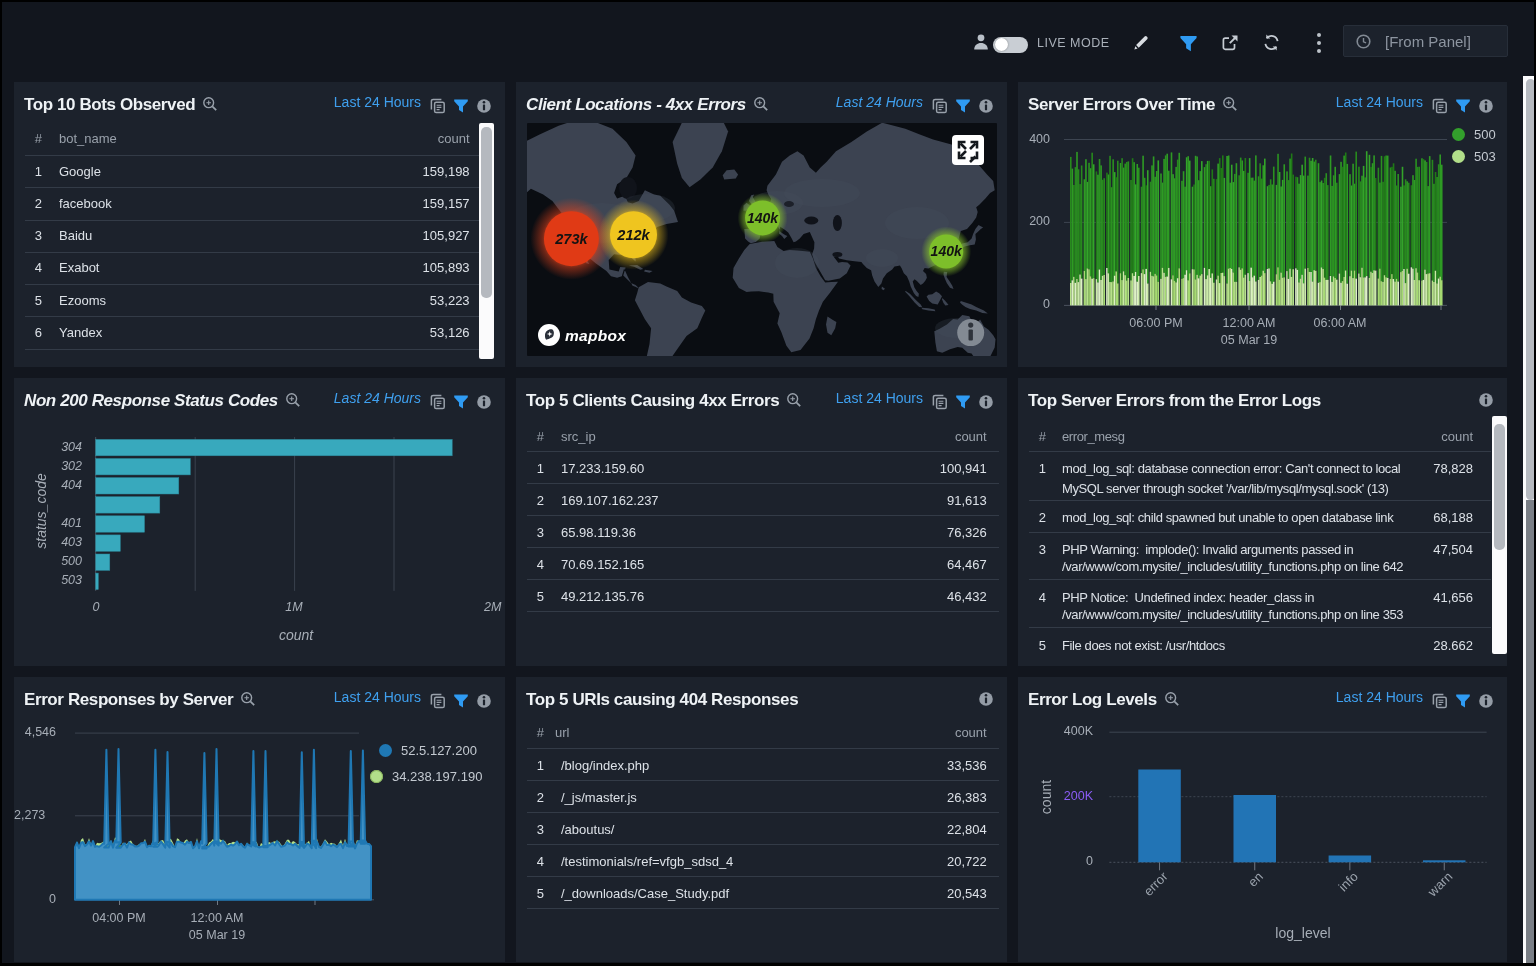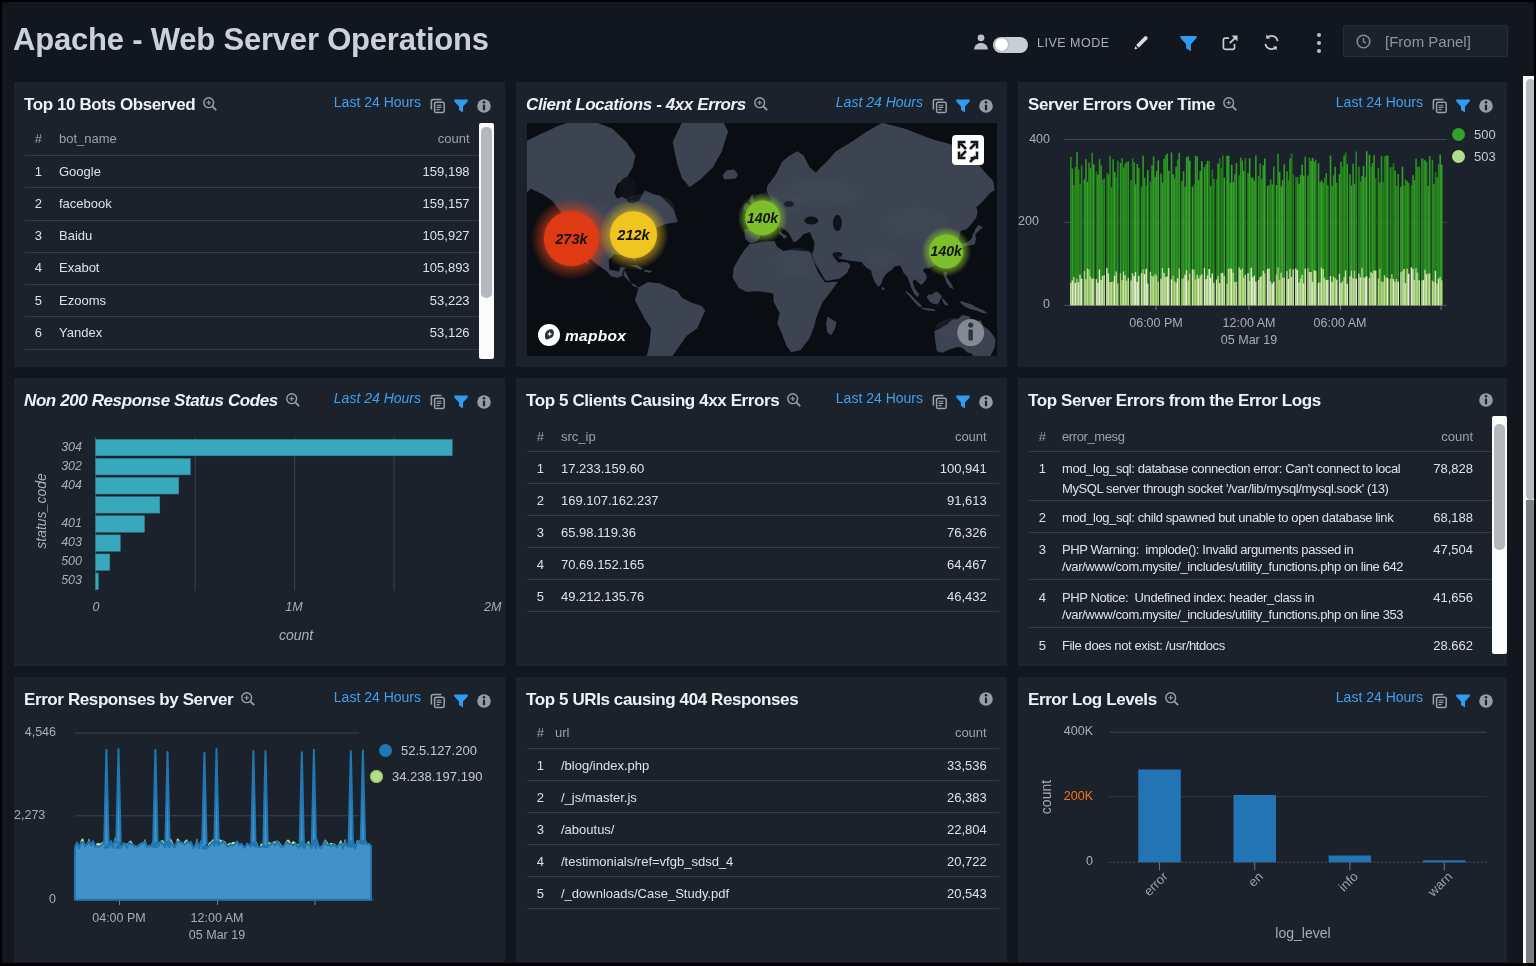--- a/index.html
+++ b/index.html
@@ -19,21 +19,20 @@
 .cell{color:#dce1e7;font-size:13px;}
 .narrow .tname{letter-spacing:-0.4px;}
 .alab{position:absolute;font-size:12.5px;color:#a7aeb7;}
 .dot{display:inline-block;width:13px;height:13px;border-radius:50%;vertical-align:middle;}
 .ltx{color:#c3c9d0;font-size:13px;margin-left:9px;vertical-align:middle;}
 .map{position:absolute;left:11px;top:41px;width:470px;height:233px;overflow:hidden;border-radius:1px;}
 .hic{position:absolute;}
 </style></head>
 <body>
 <div class="frame">
-<div style="position:absolute;left:11px;top:20px;font-size:31px;font-weight:bold;color:#c9d1d9;letter-spacing:-0.2px;">Apache - Web Server Operations</div>
 <span class="hic" style="left:969px;top:30px;"><svg width="20" height="20" viewBox="0 0 20 20">
         <circle cx="10" cy="5.8" r="3.4" fill="#b9c0c8"></circle>
         <path d="M3.2 17.5c0-4.2 3.1-6.4 6.8-6.4s6.8 2.2 6.8 6.4z" fill="#b9c0c8"></path>
       </svg></span>
 <span class="hic" style="left:991px;top:33px;"><span style="display:inline-block;position:relative;width:35px;height:16px;background:#c9ced4;border-radius:8px;vertical-align:middle;"><span style="position:absolute;left:1.5px;top:1.5px;width:13px;height:13px;border-radius:50%;background:#fff;box-shadow:0 0 2px rgba(0,0,0,.4)"></span></span></span>
 <span style="position:absolute;left:1035px;top:34px;font-size:12.5px;color:#a9b0b9;letter-spacing:0.5px;">LIVE MODE</span>
 <span class="hic" style="left:1129px;top:31px;"><svg width="19" height="19" viewBox="0 0 19 19">
         <path d="M5.1 12.1L13.6 3.6a1.55 1.55 0 0 1 2.2 0l.4.4a1.55 1.55 0 0 1 0 2.2L7.7 14.7z" fill="#d8dce1"></path>
         <path d="M4.3 13.2l2.3 2.3-3.2.9z" fill="#d8dce1"></path>
       </svg></span>
@@ -664,21 +663,21 @@
         <rect x="418.30" y="95.0" width="1.6" height="106.5" fill="#2a9220"></rect>
         <rect x="418.30" y="201.5" width="1.6" height="21.9" fill="#a5da71"></rect>
         <rect x="419.85" y="82.3" width="1.6" height="114.2" fill="#27891d"></rect>
         <rect x="419.85" y="196.5" width="1.6" height="26.9" fill="#ddf0c6"></rect>
         <rect x="421.40" y="72.5" width="1.6" height="122.1" fill="#2e9b24"></rect>
         <rect x="421.40" y="194.6" width="1.6" height="28.8" fill="#a5da71"></rect>
         <rect x="422.95" y="82.7" width="1.6" height="115.5" fill="#2e9b24"></rect>
         <rect x="422.95" y="198.2" width="1.6" height="25.2" fill="#a5da71"></rect>
       </svg>
 <div class="alab" style="right:auto;left:0;top:49.5px;width:32px;text-align:right;font-size:12.5px;color:#a7aeb7">400</div>
-      <div class="alab" style="right:auto;left:0;top:132.4px;width:32px;text-align:left;font-size:12.5px;color:#a7aeb7">200</div>
+      <div class="alab" style="right:auto;left:0;top:132.4px;width:32px;text-align:right;font-size:12.5px;color:#a7aeb7">200</div>
       <div class="alab" style="right:auto;left:0;top:215.4px;width:32px;text-align:right;font-size:12.5px;color:#a7aeb7">0</div>
 <div class="alab" style="left:98px;top:234px;width:80px;text-align:center">06:00 PM</div>
 <div class="alab" style="left:191px;top:234px;width:80px;text-align:center">12:00 AM</div>
 <div class="alab" style="left:282px;top:234px;width:80px;text-align:center">06:00 AM</div>
 <div class="alab" style="left:191px;top:251px;width:80px;text-align:center">05 Mar 19</div>
       <div style="position:absolute;left:434px;top:43px;"><span class="dot" style="background:#33a02c"></span><span class="ltx">500</span></div>
 <div style="position:absolute;left:434px;top:65px;"><span class="dot" style="background:#b2df8a"></span><span class="ltx">503</span></div>
 </div>
     <div class="panel" style="left:12px;top:376px;width:491px;height:288px;font-style:italic;">
 <div class="ptitle">Non 200 Response Status Codes<svg class="mag" width="16" height="16" viewBox="0 0 16 16">
@@ -912,20 +911,20 @@
         <line x1="236.75" y1="185.3" x2="236.75" y2="193.3" stroke="#707883" stroke-width="1"></line>
         <text x="245.75" y="200.3" transform="rotate(-45 245.75 200.3)" text-anchor="end" font-size="13" fill="#9aa2ac">en</text>
         <rect x="310.6" y="178.5" width="42.5" height="6.8" fill="#2274b5"></rect>
         <line x1="331.85" y1="185.3" x2="331.85" y2="193.3" stroke="#707883" stroke-width="1"></line>
         <text x="340.85" y="200.3" transform="rotate(-45 340.85 200.3)" text-anchor="end" font-size="13" fill="#9aa2ac">info</text>
         <rect x="405.0" y="183.3" width="42.5" height="2.0" fill="#2274b5"></rect>
         <line x1="426.25" y1="185.3" x2="426.25" y2="193.3" stroke="#707883" stroke-width="1"></line>
         <text x="435.25" y="200.3" transform="rotate(-45 435.25 200.3)" text-anchor="end" font-size="13" fill="#9aa2ac">warn</text>
       </svg>
 <div class="alab" style="right:auto;left:0;top:47.2px;width:75px;text-align:right;font-size:12.5px;color:#a7aeb7">400K</div>
-      <div class="alab" style="right:auto;left:0;top:111.7px;width:75px;text-align:right;font-size:12.5px;color:#f97316">200K</div>
+      <div class="alab" style="right:auto;left:0;top:111.7px;width:75px;text-align:right;font-size:12.5px;color:#8b5cf6">200K</div>
       <div class="alab" style="right:auto;left:0;top:177.3px;width:75px;text-align:right;font-size:12.5px;color:#a7aeb7">0</div>
 <div class="alab" style="left:255px;top:248px;width:60px;text-align:center;font-size:14px">log_level</div>
 <div class="alab" style="left:-37px;top:112px;width:130px;text-align:center;font-size:14px;transform:rotate(-90deg)">count</div>
 </div>
 <div style="position:absolute;left:1521px;top:74px;width:13px;height:889px;background:#fbfbfc;"></div>
 <div style="position:absolute;left:1524px;top:498px;width:8.5px;height:465px;background:#7a7f86;"></div>
 <div style="position:absolute;left:1524px;top:77px;width:8.5px;height:421px;background:#b6bac0;border-radius:5px;"></div>
 </div>
 </body></html>

